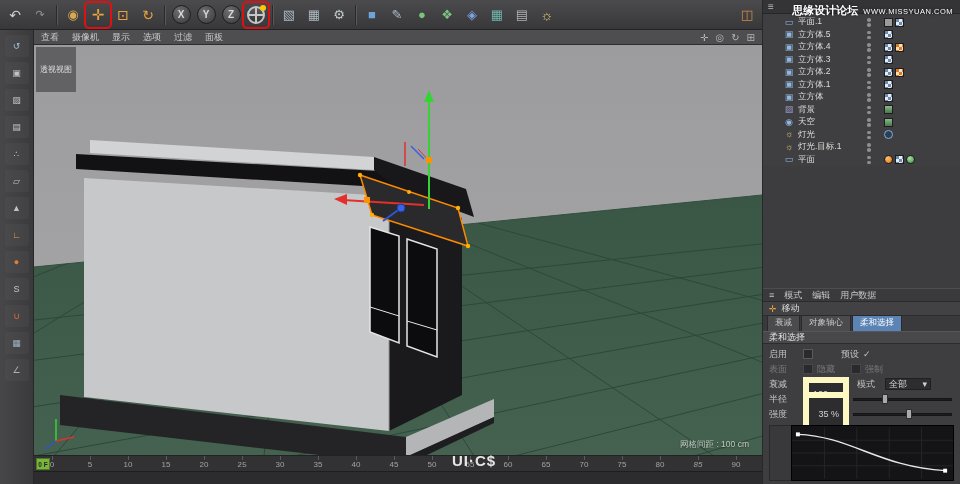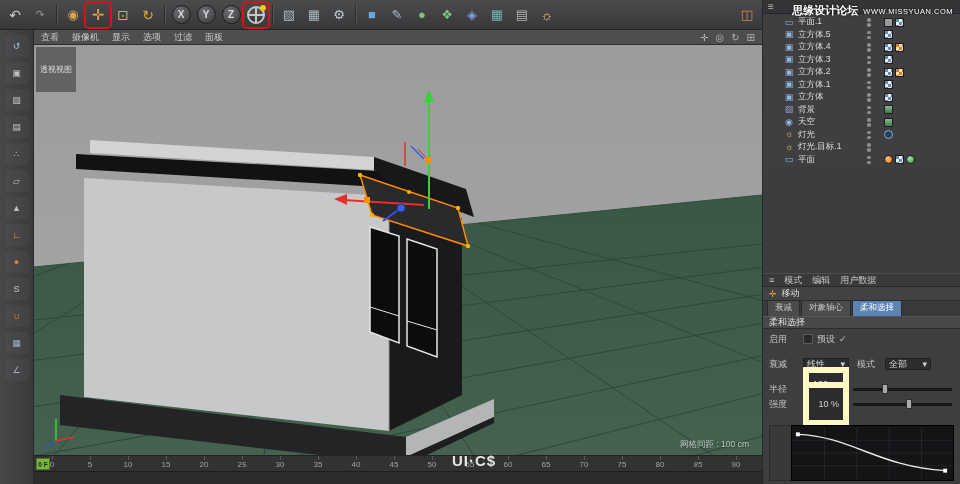--- a/index.html
+++ b/index.html
@@ -77,21 +77,21 @@
   #attr-panel{display:flex;flex-direction:column}
   .attr-tabs{height:14px;background:#3a3a3c;border-top:1px solid #4d4d4f;border-bottom:1px solid #2a2a2c;
              display:flex;gap:10px;align-items:center;padding:0 6px;color:#c9c9c9}
   .attr-tool{height:14px;display:flex;align-items:center;gap:5px;padding:0 6px;background:#424245;
              border-bottom:1px solid #2d2d2f;color:#ddd}
   .attr-subtabs{height:15px;display:flex;align-items:flex-end;gap:1px;padding:2px 4px 0;background:#3a3a3c}
   .subtab{padding:1px 7px 2px;background:#4b4b4e;border:1px solid #2a2a2c;border-bottom:none;color:#c6c6c6;font-size:8.5px}
   .subtab.active{background:#5b84b5;color:#fff}
   .attr-section{height:13px;background:#48484b;border-top:1px solid #57575a;border-bottom:1px solid #2c2c2e;
                 display:flex;align-items:center;padding:0 6px;color:#e0e0e0}
-  .attr-body{flex:1;background:#3e3e40;padding:4px 6px 3px;display:flex;flex-direction:column;gap:13px}
+  .attr-body{flex:1;background:#3e3e40;padding:4px 6px 3px;display:flex;flex-direction:column;gap:3px}
   .arow{display:flex;align-items:center;height:12px;gap:4px;color:#c2c2c2}
   .alabel{width:30px}
   .alabel.gray,.gray{color:#77777a}
   .checkbox{width:10px;height:10px;background:#2a2a2c;border:1px solid #5a5a5c;flex:0 0 auto}
   .checkbox.dim{border-color:#46464a}
   .dropdown{height:12px;background:#2d2d2f;border:1px solid #202022;display:flex;align-items:center;
             justify-content:space-between;padding:0 3px;color:#d2d2d2;min-width:46px}
   .valuebox{width:46px;height:12px;background:#2d2d2f;border:6px solid #fef9c3;display:flex;align-items:center;
             justify-content:flex-end;padding:16px 4px;color:#d2d2d2;flex:0 0 auto}
   .slider{flex:1;height:12px;position:relative}
@@ -547,23 +547,30 @@
           <span class="subtab active">柔和选择</span>
         </div>
       <div class="attr-section">
         <span>柔和选择</span>
       </div>
 
       <div class="attr-body">
         <div class="arow">
           <span class="alabel">启用</span>
           <span class="checkbox"></span>
-          <span style="">预设</span>
+          <span style="margin-left:24px">预设</span>
           <span>✓</span>
         </div>
+        <div class="arow" id="grayed-row">
+            <span class="alabel gray">表面</span>
+            <span class="checkbox dim"></span>
+            <span class="alabel gray">隐藏</span>
+            <span class="checkbox dim"></span>
+            <span class="alabel gray">强制</span>
+          </div>
         <div class="arow">
           <span class="alabel">衰减</span>
           <span class="dropdown">
             <span>线性</span>
             <span>▾</span>
           </span>
           <span class="alabel" style="width:24px;margin-left:4px">模式</span>
           <span class="dropdown">
             <span>全部</span>
             <span>▾</span>
@@ -573,21 +580,21 @@
             <div class="arow">
               <span class="alabel">半径</span>
               <span class="valuebox">100 cm</span>
               <span class="slider">
                 <span class="track"></span>
                 <span class="knob" style="left: 32%;"></span>
               </span>
             </div>
             <div class="arow">
               <span class="alabel">强度</span>
-              <span class="valuebox">10 %</span>
+              <span class="valuebox">35 %</span>
               <span class="slider">
                 <span class="track"></span>
                 <span class="knob" style="left: 55%;"></span>
               </span>
             </div>
           </div>
 
         <div class="curve">
           <div class="curve-gutter"></div>
           <svg class="curvesvg" viewBox="0 0 164 52">

